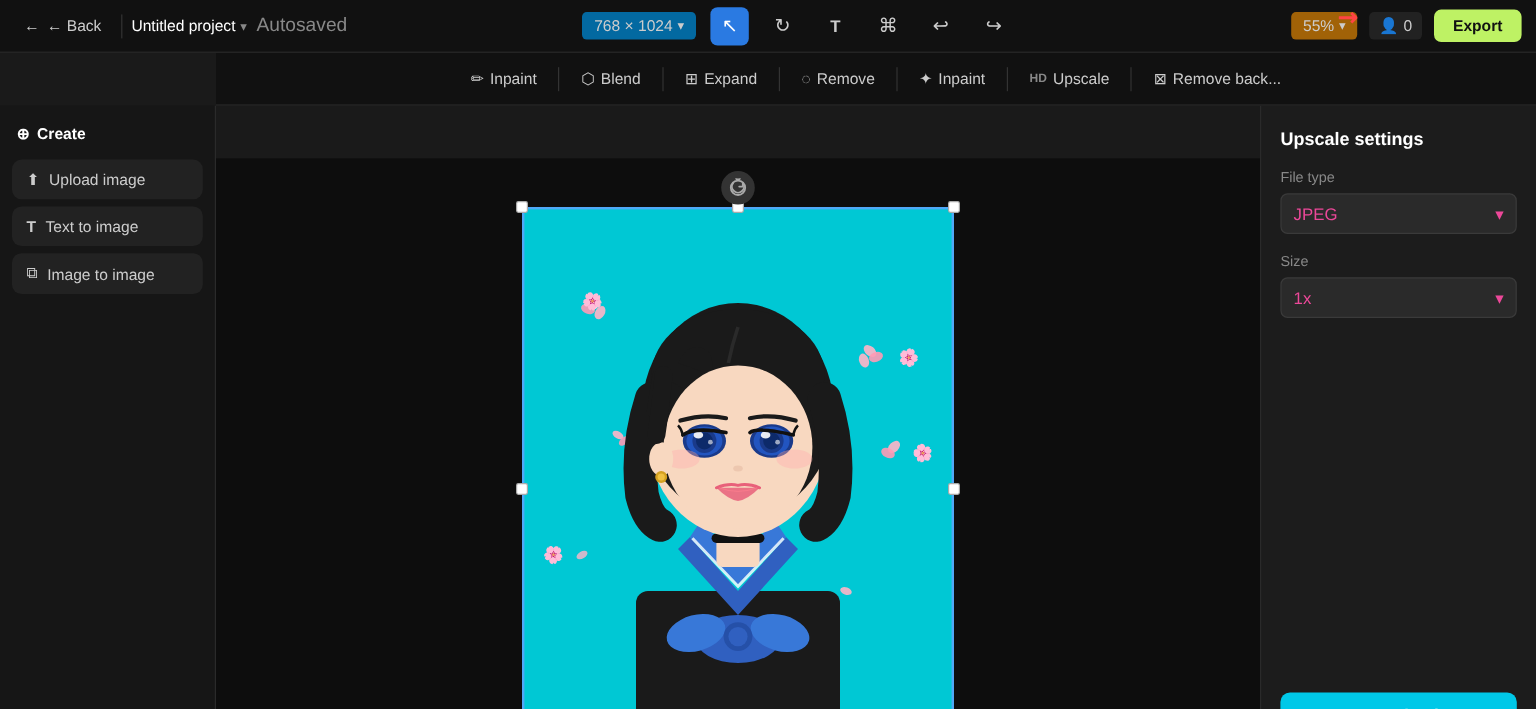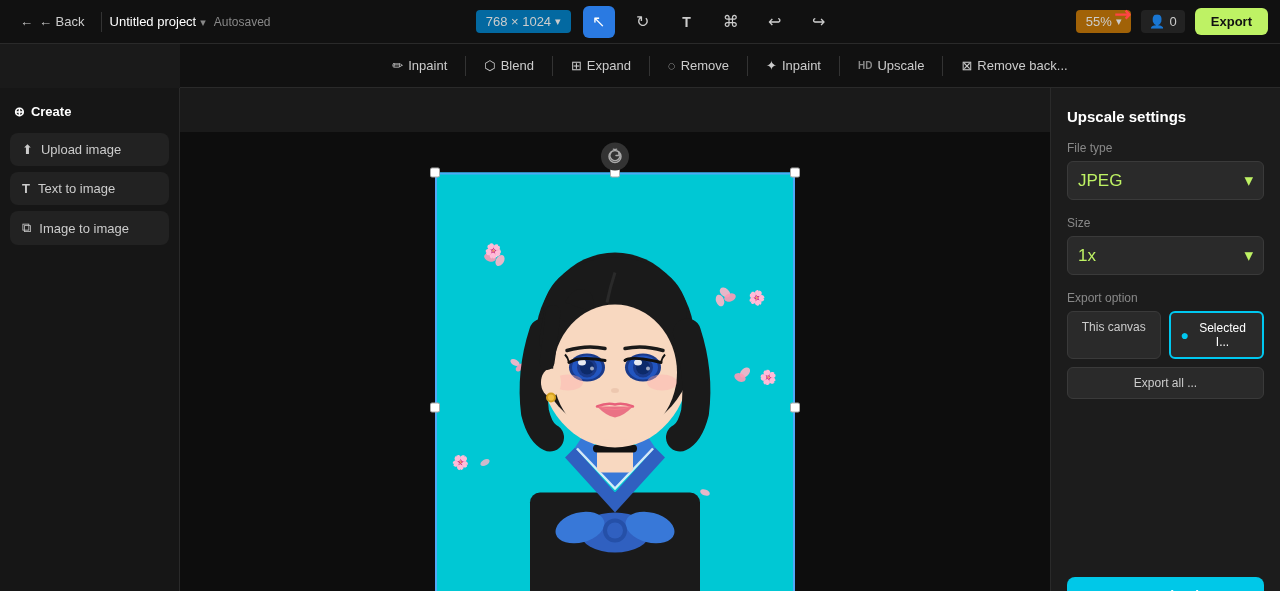--- a/index.html
+++ b/index.html
@@ -41,21 +41,21 @@
     }
     .topbar-project {
       display: flex;
       align-items: flex-end;
       gap: 4px;
       color: #fff;
       font-size: 13px;
       font-weight: 500;
     }
     .topbar-autosaved {
-      font-size: 12px;
+      font-size: 16px;
       color: #888;
     }
     .topbar-center {
       flex: 1;
       display: flex;
       align-items: center;
       justify-content: center;
       gap: 12px;
     }
     .topbar-dims {
@@ -282,22 +282,22 @@
     .export-section-label {
       font-size: 12px;
       color: #888;
       margin-bottom: 6px;
     }
     .export-select {
       width: 100%;
       background: #2a2a2a;
       border: 1px solid #3a3a3a;
       border-radius: 6px;
-      color: #bef264;
-      font-size: 17px;
+      color: #ec4899;
+      font-size: 14px;
       padding: 8px 10px;
       display: flex;
       align-items: center;
       justify-content: space-between;
       cursor: pointer;
     }
     .export-option-group {
       display: flex;
       gap: 8px;
     }
@@ -612,32 +612,17 @@
     </div>
 
     <div>
       <div class="export-section-label">Size</div>
       <div class="export-select">
         <span>1x</span>
         <span>▾</span>
       </div>
     </div>
 
-    <div>
-      <div class="export-section-label">Export option</div>
-      <div class="export-option-group">
-        <div class="export-option-btn">
-          <span>This canvas</span>
-        </div>
-        <div class="export-option-btn active">
-          <span style="color:#00c8f0;font-size:14px;">●</span>
-          <span>Selected I...</span>
-        </div>
-      </div>
-      <div style="margin-top:8px;">
-        <div class="export-all-btn">Export all ...</div>
-      </div>
-    </div>
 
     <button class="download-btn">Download</button>
   </div>
 
 </div>
 
 </body></html>

